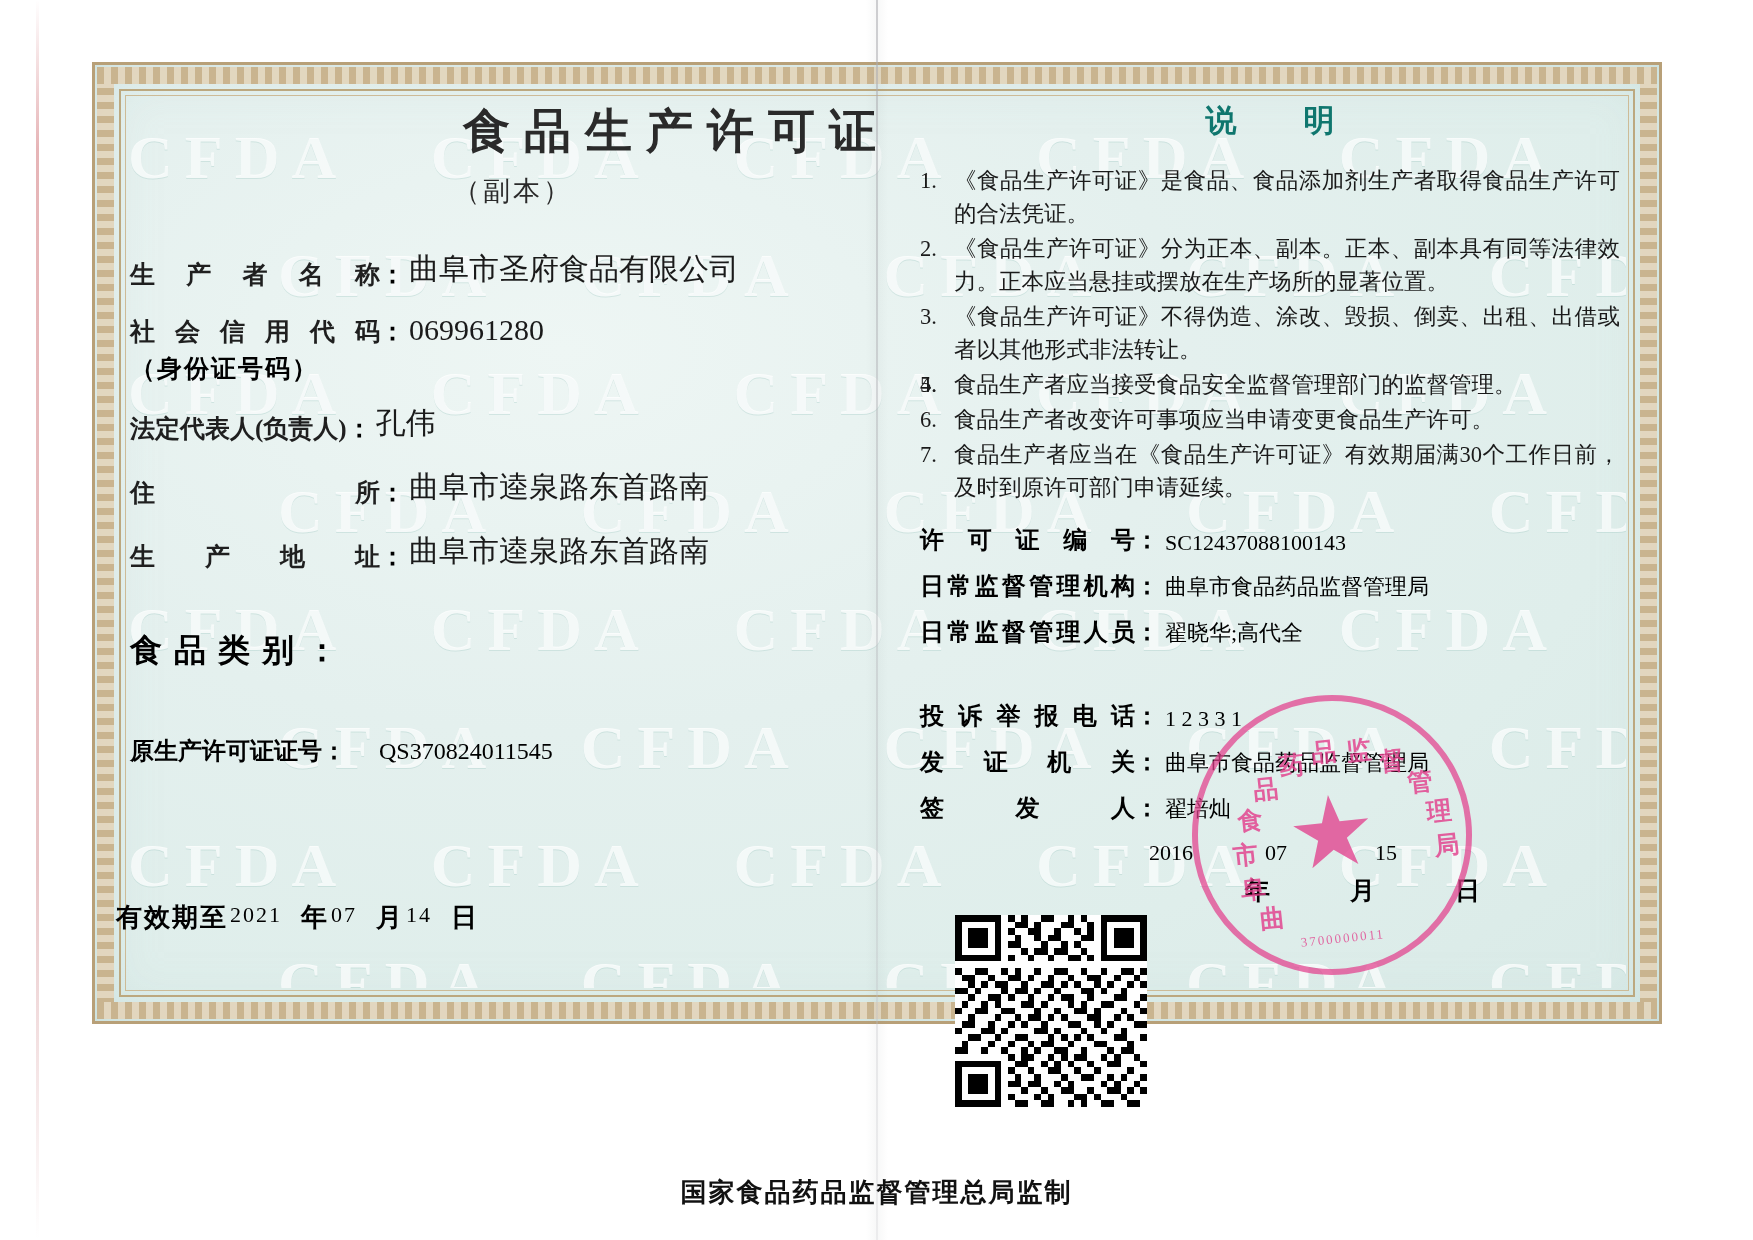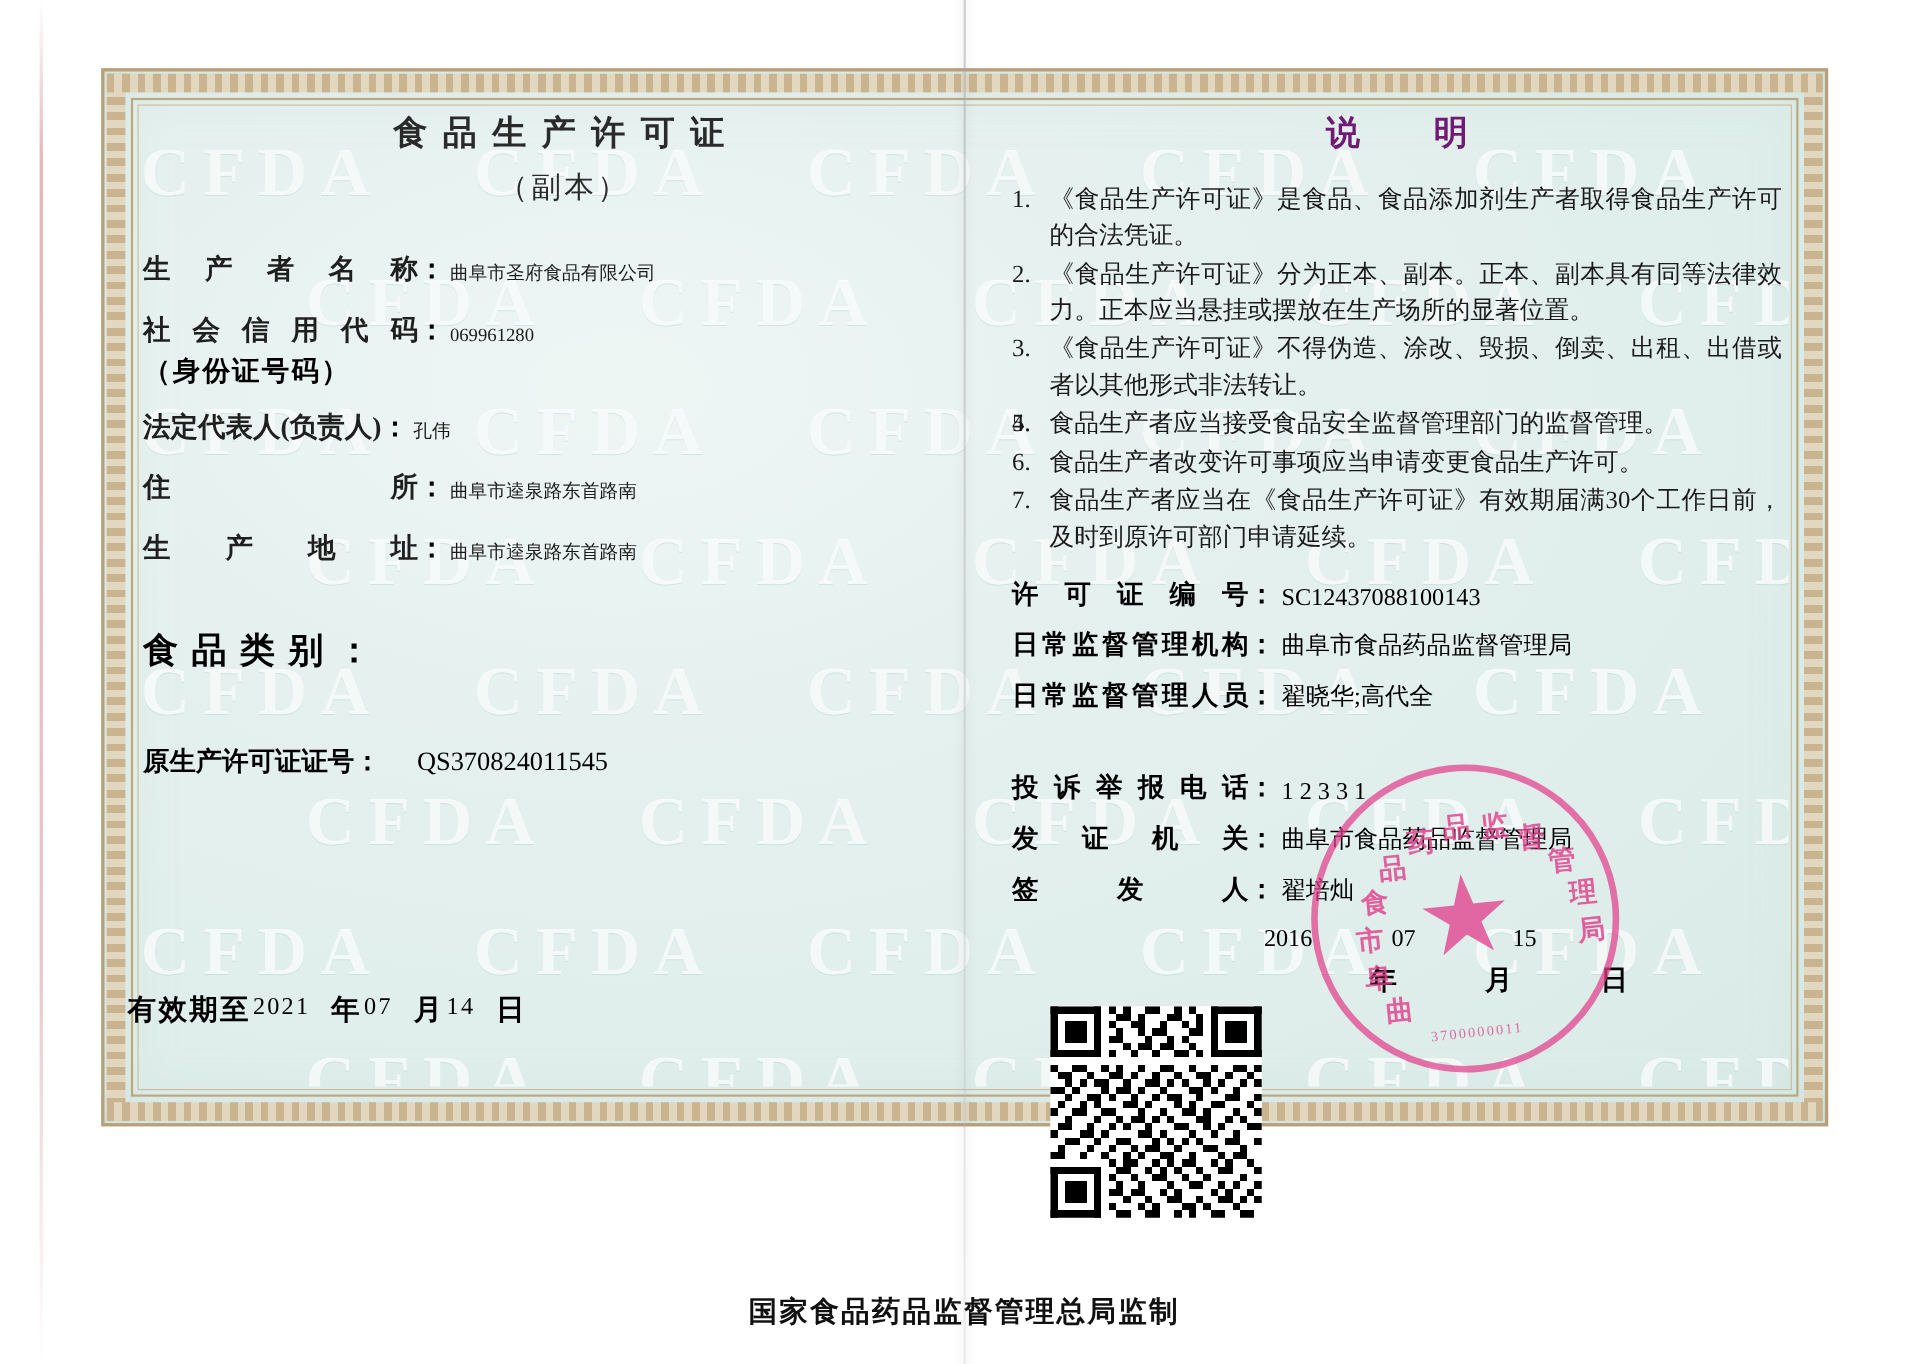--- a/index.html
+++ b/index.html
@@ -111,25 +111,25 @@
   
   .pane {
     position: absolute;
     z-index: 5;
   }
   .left-pane { left: 130px; top: 100px; width: 760px; }
   .right-pane { left: 920px; top: 100px; width: 700px; }
 
   .title {
     font-family: "Liberation Serif", serif;
-    font-size: 31px;
+    font-size: 47px;
     font-weight: 700;
     letter-spacing: 14px;
     color: #2a2a2a;
-    text-align: center;
+    text-align: right;
     padding-left: 10px;
   }
   .subtitle {
     margin-top: 10px;
     text-align: center;
     font-size: 27px;
     letter-spacing: 3px;
     color: #2a2a2a;
     padding-left: 6px;
   }
@@ -146,21 +146,21 @@
     white-space: nowrap;
   }
   .field .lbl.spread {
     display: inline-block;
     width: 250px;
     text-align: justify;
     text-align-last: justify;
   }
   .field .colon { font-size: 25px; font-weight: 700; }
   .field .val {
-    font-size: 17px;
+    font-size: 30px;
     color: #1a1a1a;
     margin-left: 4px;
     padding-bottom: 1px;
     font-family: "Liberation Serif", serif;
   }
   .sub-label {
     font-size: 25px;
     font-weight: 700;
     margin-top: 4px;
     letter-spacing: 2px;
@@ -200,21 +200,21 @@
     margin: 0 2px;
   }
 
   
   .notice-title {
     text-align: center;
     font-size: 31px;
     font-weight: 700;
     letter-spacing: 18px;
     padding-left: 18px;
-    color: #701a75;
+    color: #0f766e;
   }
   .notice-list {
     margin: 22px 0 0 0;
     padding: 0;
     list-style: none;
   }
   .notice-list li {
     font-size: 22.5px;
     line-height: 33px;
     color: #1a1a1a;

